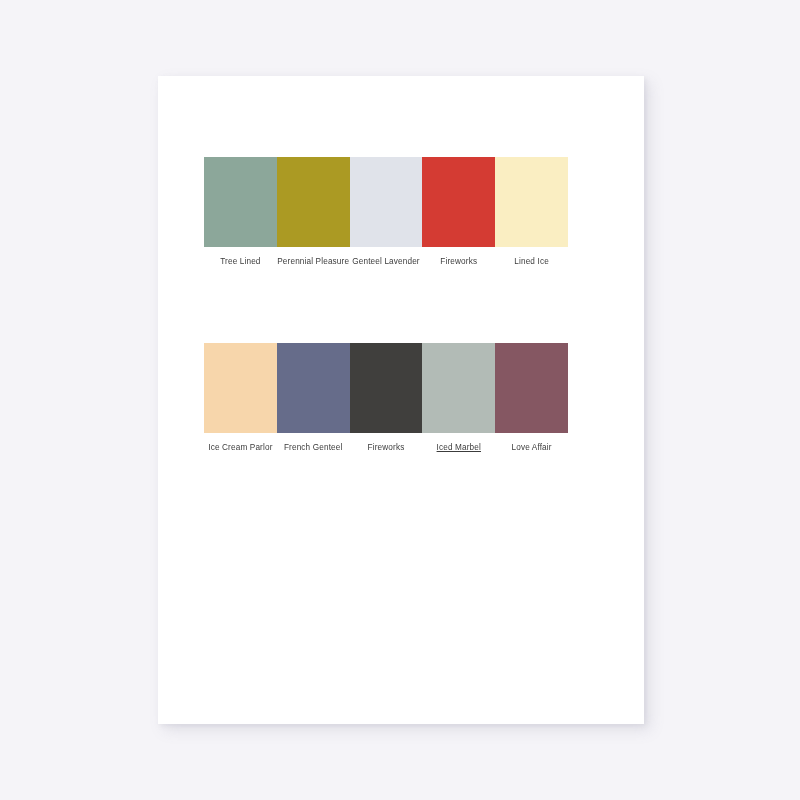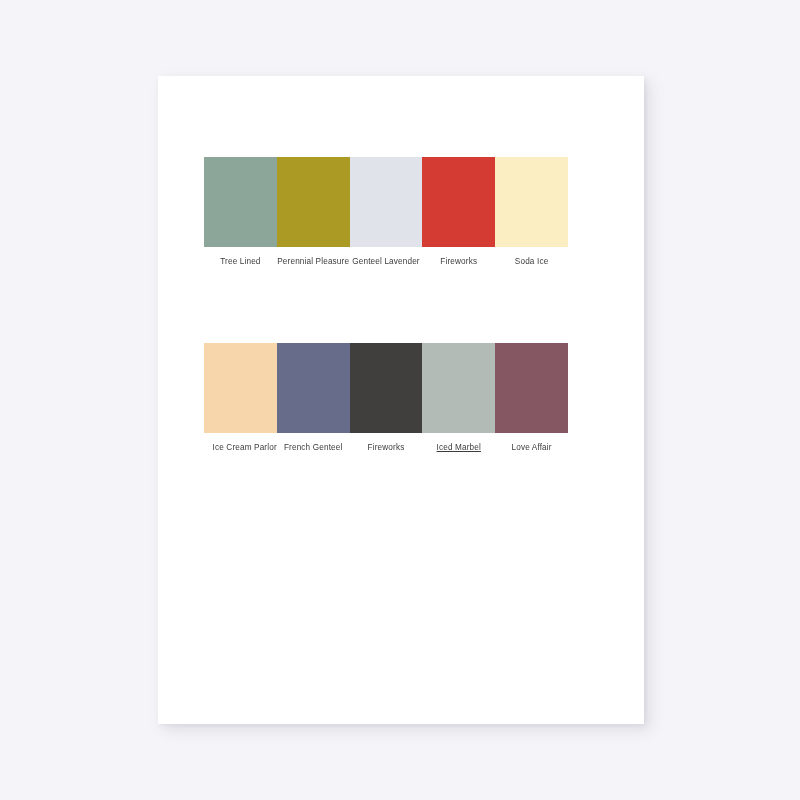--- a/index.html
+++ b/index.html
@@ -85,34 +85,34 @@
         <div class="swatch" style="background-color: rgb(171, 154, 35);"></div>
         <div class="swatch" style="background-color: rgb(224, 227, 234);"></div>
         <div class="swatch" style="background-color: rgb(212, 59, 51);"></div>
         <div class="swatch" style="background-color: rgb(250, 238, 194);"></div>
       </div>
       <div class="label-strip">
         <div class="swatch-label" style="color: rgb(60, 60, 60);">Tree Lined</div>
         <div class="swatch-label" style="color: rgb(60, 60, 60);">Perennial Pleasure</div>
         <div class="swatch-label" style="color: rgb(60, 60, 60);">Genteel Lavender</div>
         <div class="swatch-label" style="color: rgb(60, 60, 60);">Fireworks</div>
-        <div class="swatch-label" style="color: rgb(60, 60, 60);">Soda Ice</div>
+        <div class="swatch-label" style="color: rgb(60, 60, 60);">Lined Ice</div>
       </div>
     </div>
 
     <div class="palette-row" id="row-2">
       <div class="swatch-strip">
         <div class="swatch" style="background-color: rgb(247, 214, 171);"></div>
         <div class="swatch" style="background-color: rgb(102, 108, 138);"></div>
         <div class="swatch" style="background-color: rgb(64, 63, 61);"></div>
         <div class="swatch" style="background-color: rgb(178, 187, 182);"></div>
         <div class="swatch" style="background-color: rgb(133, 87, 98);"></div>
       </div>
       <div class="label-strip">
-        <div class="swatch-label" style="color: rgb(60, 60, 60); text-align: right;">Ice Cream Parlor</div>
+        <div class="swatch-label" style="color: rgb(60, 60, 60);">Ice Cream Parlor</div>
         <div class="swatch-label" style="color: rgb(60, 60, 60);">French Genteel</div>
         <div class="swatch-label" style="color: rgb(60, 60, 60);">Fireworks</div>
         <div class="swatch-label" style="color: rgb(60, 60, 60); text-decoration: underline;">Iced Marbel</div>
         <div class="swatch-label" style="color: rgb(60, 60, 60);">Love Affair</div>
       </div>
     </div>
 
 
   </div>
 </div>

